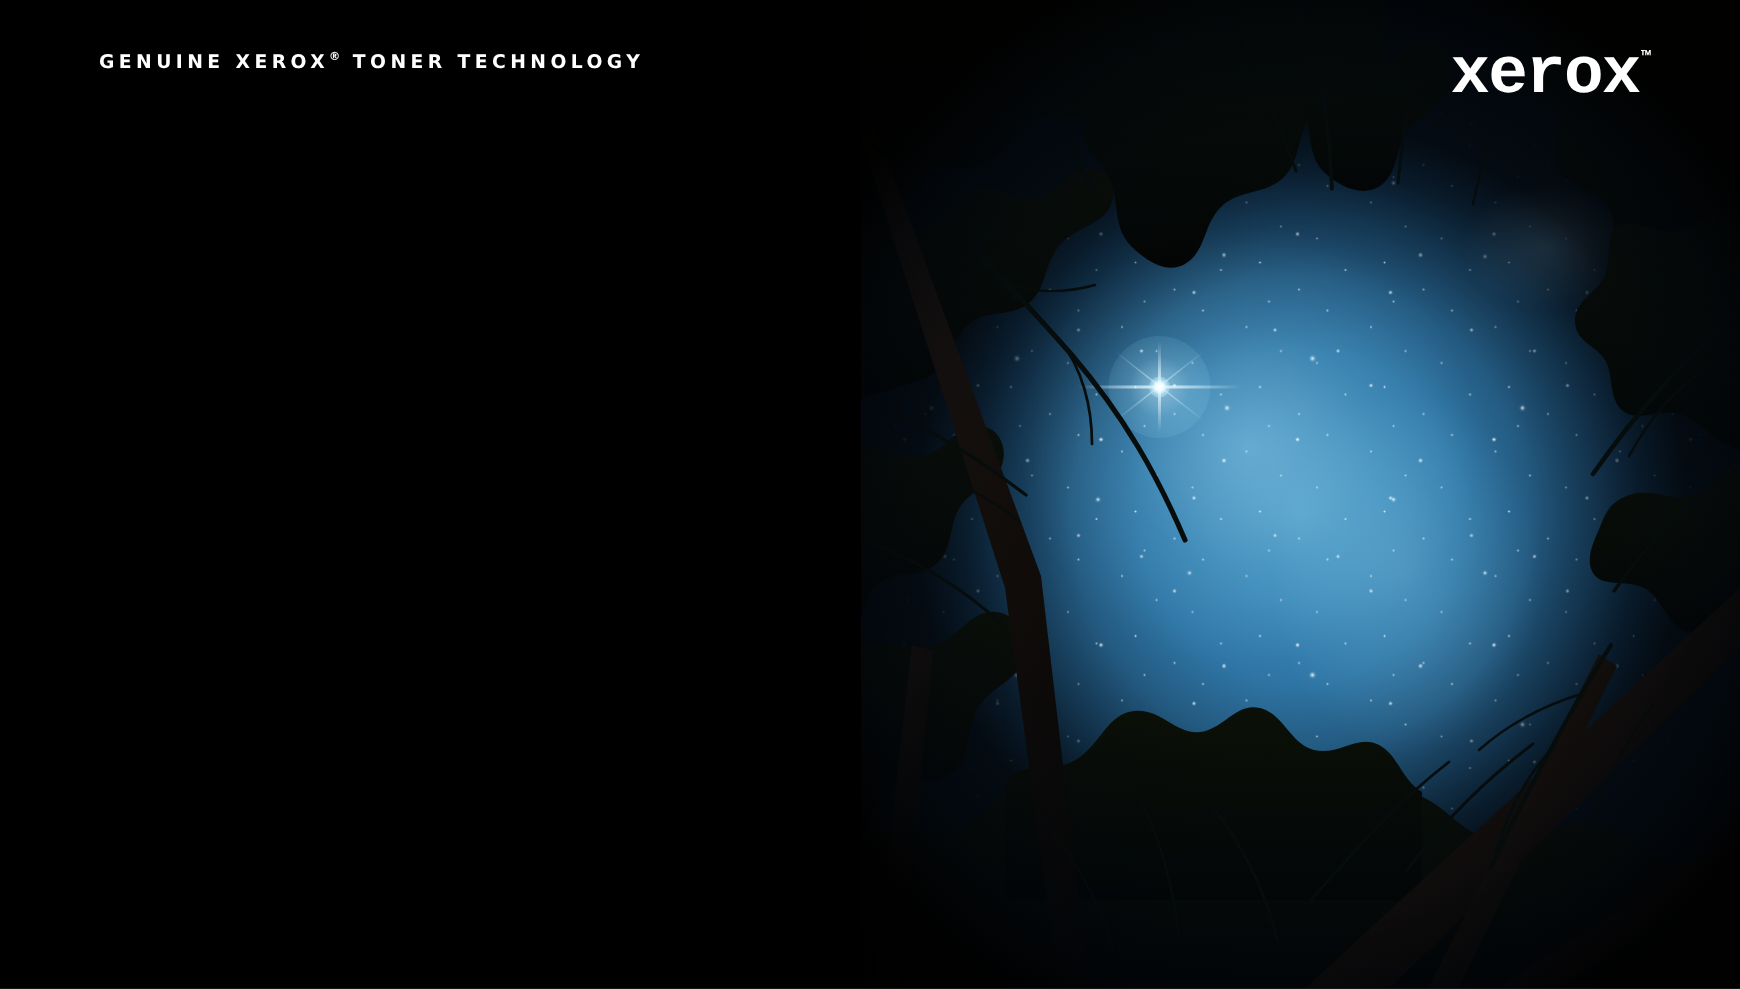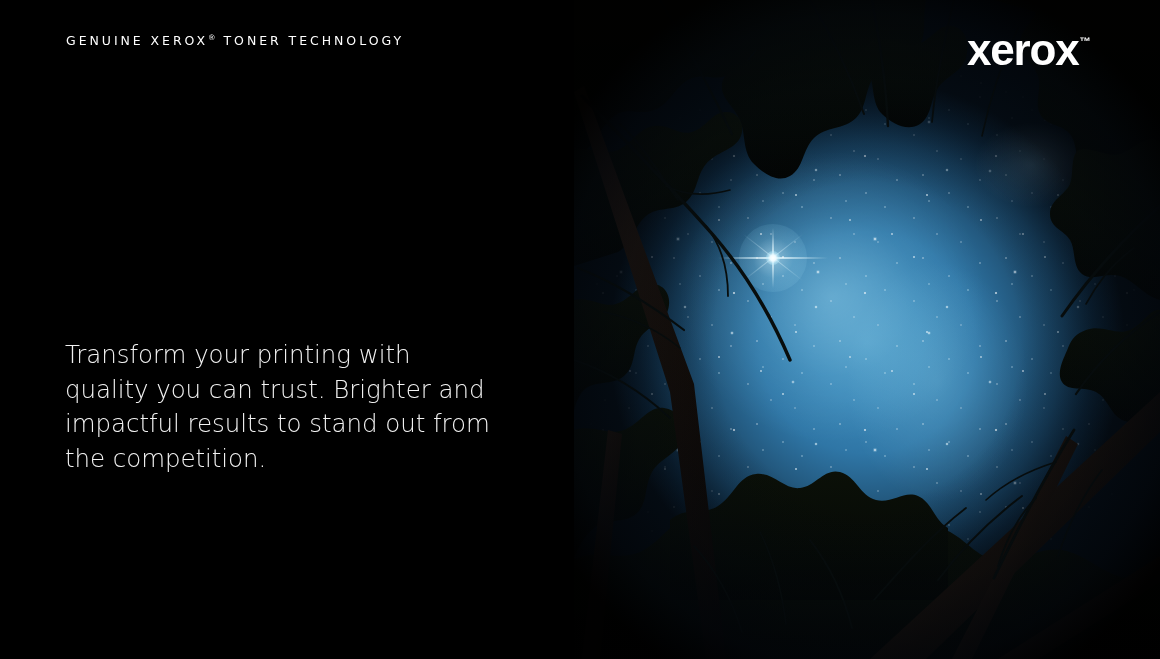--- a/index.html
+++ b/index.html
@@ -32,21 +32,21 @@
     flex: 0 0 574px;
     overflow: hidden;
   }
 
   .eyebrow {
     position: absolute;
     left: 66px;
     top: 34px;
     font-family: "DejaVu Sans", "Liberation Sans", sans-serif;
     font-size: 12.5px;
-    font-weight: 400;
+    font-weight: 700;
     letter-spacing: 2.95px;
     color: #ffffff;
     white-space: nowrap;
     line-height: 1;
   }
   .eyebrow sup {
     font-size: 7.5px;
     vertical-align: 5px;
     letter-spacing: 0;
     margin-left: 0px;
@@ -220,21 +220,21 @@
     width: 100%;
     height: 100%;
   }
 
   
   .logo {
     position: absolute;
     left: 393px;
     top: 28px;
     color: #ffffff;
-    font-family: Liberation Sans, sans-serif;
+    font-family: Liberation Mono, monospace;
     font-weight: 700;
     font-size: 44px;
     line-height: 1;
     letter-spacing: -1.2px;
     white-space: nowrap;
   }
   .logo .tm {
     font-size: 11px;
     font-weight: 700;
     vertical-align: 20px;
@@ -245,24 +245,20 @@
 </head>
 <body>
 
 <div class="banner">
 
   <div class="left-panel">
 
     <div class="eyebrow"><span>GENUINE XEROX</span><sup>®</sup> <span>TONER TECHNOLOGY</span></div>
 
 
-    <p class="subcopy">Transform your printing with
-quality you can trust. Brighter and
-impactful results to stand out from
-the competition.</p>
 
   </div>
 
   <div class="photo-panel">
 
     <div class="sky-base"></div>
     <div class="sky-glow"></div>
 
     <div class="stars stars-fine stars-mask"></div>
     <div class="stars stars-med stars-mask"></div>

